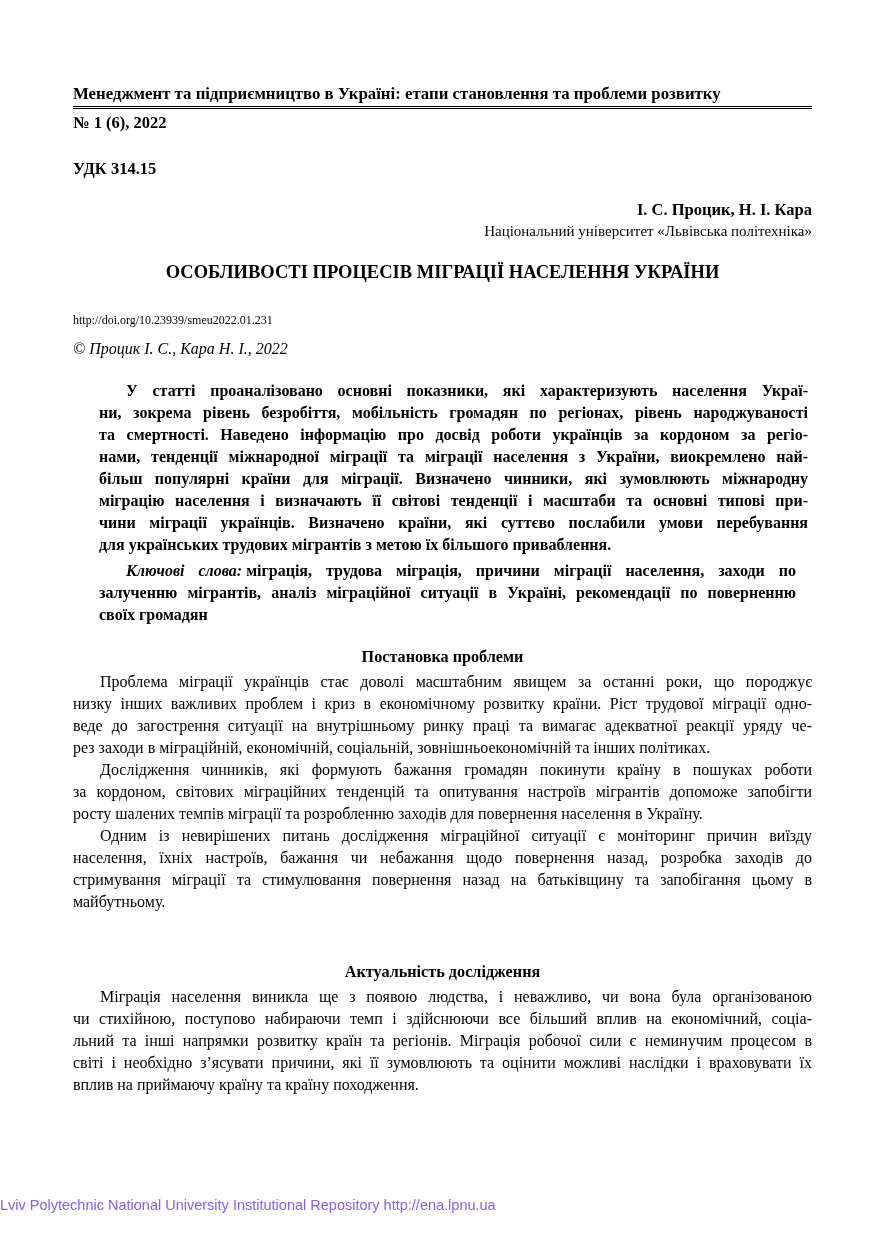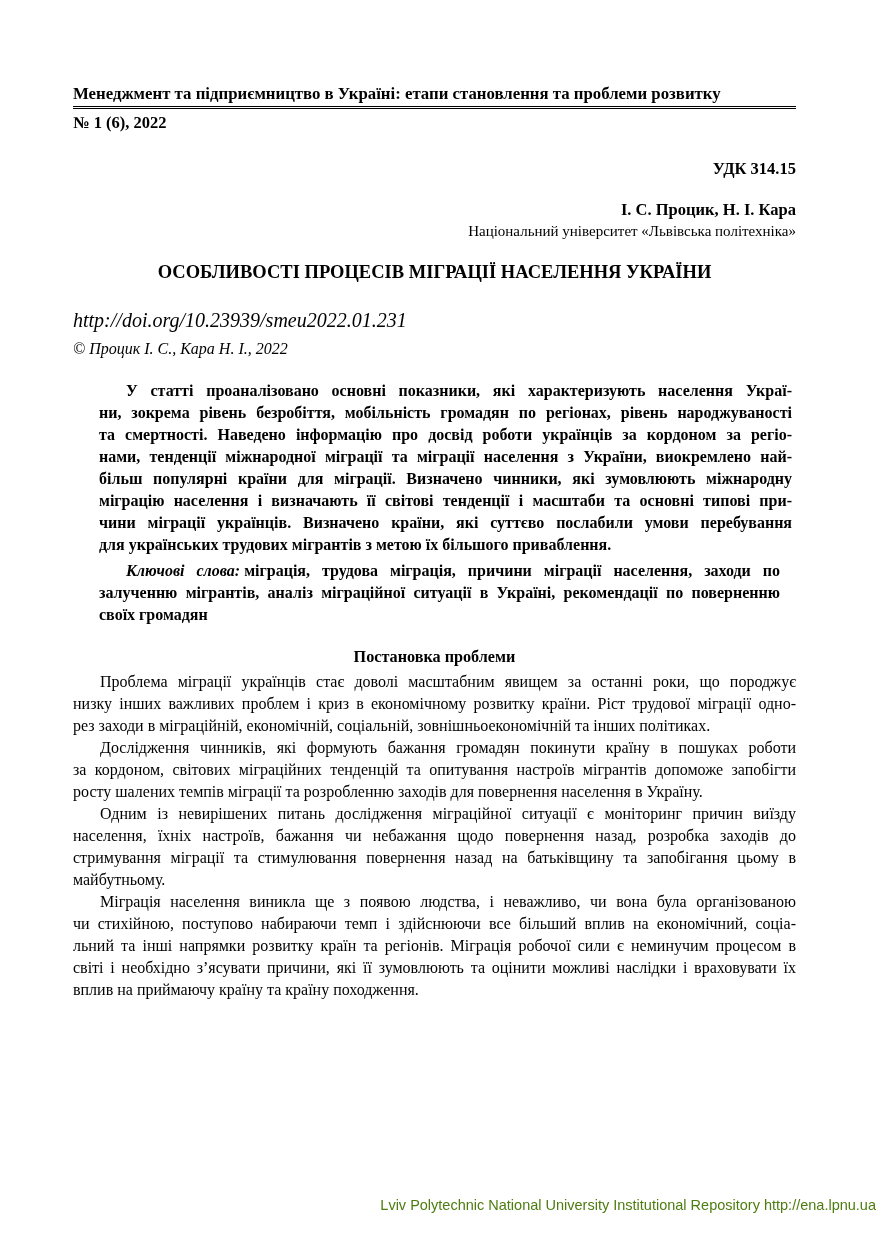--- a/index.html
+++ b/index.html
@@ -2,34 +2,34 @@
 <html lang="uk"><head>
 <meta charset="utf-8">
 <style>
   html, body { margin: 0; padding: 0; background: #ffffff; }
   body {
     width: 876px; height: 1240px; position: relative;
     font-family: "Liberation Serif", serif;
     color: #000000;
     -webkit-font-smoothing: antialiased;
   }
-  .page { padding: 84px 80px 0 73px; }
+  .page { padding: 84px 64px 0 73px; }
 
   
   .jheader { border-bottom: 3px double #000; padding-bottom: 3px; }
   .journal-title { font-size: 16.8px; font-weight: bold; line-height: 19px; white-space: nowrap; }
   .issue { font-size: 16.5px; font-weight: bold; line-height: 21px; margin-top: 3px; }
 
   
-  .udc { margin-top: 26px; text-align: right; font-weight: bold; font-size: 16.5px; line-height: 20px; }
+  .udc { margin-top: 26px; font-weight: bold; font-size: 16.5px; line-height: 20px; }
   .authors { margin-top: 21px; text-align: right; font-weight: bold; font-size: 16.5px; line-height: 20px; }
   .affiliation { text-align: right; font-size: 15px; line-height: 22px; }
 
   .article-title { margin-top: 18px; text-align: center; font-weight: bold; font-size: 18.5px; line-height: 24px; }
-  .doi { margin-top: 26px; font-size: 20px; line-height: 20px; font-style: italic; }
+  .doi { margin-top: 26px; font-size: 12px; line-height: 20px; }
   .copyright { margin-top: 9px; font-style: italic; font-size: 16px; line-height: 20px; }
 
   
   .line {
     white-space: nowrap; overflow: hidden;
     text-align: justify; text-align-last: justify;
     line-height: 22px;
   }
   .line.last { text-align-last: left; }
   .line.first { text-indent: 27px; }
@@ -38,24 +38,24 @@
   .kw { margin: 0 16px 0 26px; font-weight: bold; font-size: 16px; }
   .kw-label { font-style: italic; margin-right: 4px; }
 
   .body-text { font-size: 16px; }
   .section-heading { margin: 20px 0 3px 0; text-align: center; font-weight: bold; font-size: 16.2px; line-height: 22px; }
   .section + .section .section-heading { margin-top: 48px; }
   .para { margin: 0; }
 
   .footer {
     position: absolute; left: 0; right: 0; bottom: 26px;
-    text-align: right;
+    text-align: left;
     font-family: "Liberation Sans", sans-serif;
     font-size: 14.5px; line-height: 18px;
-    color: #4d7c0f;
+    color: #8b5cf6;
   }
 </style>
 </head>
 <body>
 
 <div class="page">
 
   <div class="jheader">
     <div class="journal-title">Менеджмент та підприємництво в Україні: етапи становлення та проблеми розвитку</div>
   </div>
@@ -91,36 +91,38 @@
       </div>
   </div>
 
   <div class="body-text">
 
     <div class="section">
       <h2 class="section-heading">Постановка проблеми</h2>
       <div class="para">
           <div class="line first">Проблема міграції українців стає доволі масштабним явищем за останні роки, що породжує</div>
           <div class="line">низку інших важливих проблем і криз в економічному розвитку країни. Ріст трудової міграції одно-</div>
+          <div class="line">веде до загострення ситуації на внутрішньому ринку праці та вимагає адекватної реакції уряду че-</div>
           <div class="line last">рез заходи в міграційній, економічній, соціальній, зовнішньоекономічній та інших політиках.</div>
         </div>
       <div class="para">
           <div class="line first">Дослідження чинників, які формують бажання громадян покинути країну в пошуках роботи</div>
           <div class="line">за кордоном, світових міграційних тенденцій та опитування настроїв мігрантів допоможе запобігти</div>
           <div class="line last">росту шалених темпів міграції та розробленню заходів для повернення населення в Україну.</div>
         </div>
       <div class="para">
           <div class="line first">Одним із невирішених питань дослідження міграційної ситуації є моніторинг причин виїзду</div>
           <div class="line">населення, їхніх настроїв, бажання чи небажання щодо повернення назад, розробка заходів до</div>
           <div class="line">стримування міграції та стимулювання повернення назад на батьківщину та запобігання цьому в</div>
           <div class="line last">майбутньому.</div>
         </div>
     </div>
 
     <div class="section">
+      <h2 class="section-heading">Актуальність дослідження</h2>
       <div class="para">
           <div class="line first">Міграція населення виникла ще з появою людства, і неважливо, чи вона була організованою</div>
           <div class="line">чи стихійною, поступово набираючи темп і здійснюючи все більший вплив на економічний, соціа-</div>
           <div class="line">льний та інші напрямки розвитку країн та регіонів. Міграція робочої сили є неминучим процесом в</div>
           <div class="line">світі і необхідно з’ясувати причини, які її зумовлюють та оцінити можливі наслідки і враховувати їх</div>
           <div class="line last">вплив на приймаючу країну та країну походження.</div>
         </div>
     </div>
 
   </div>

